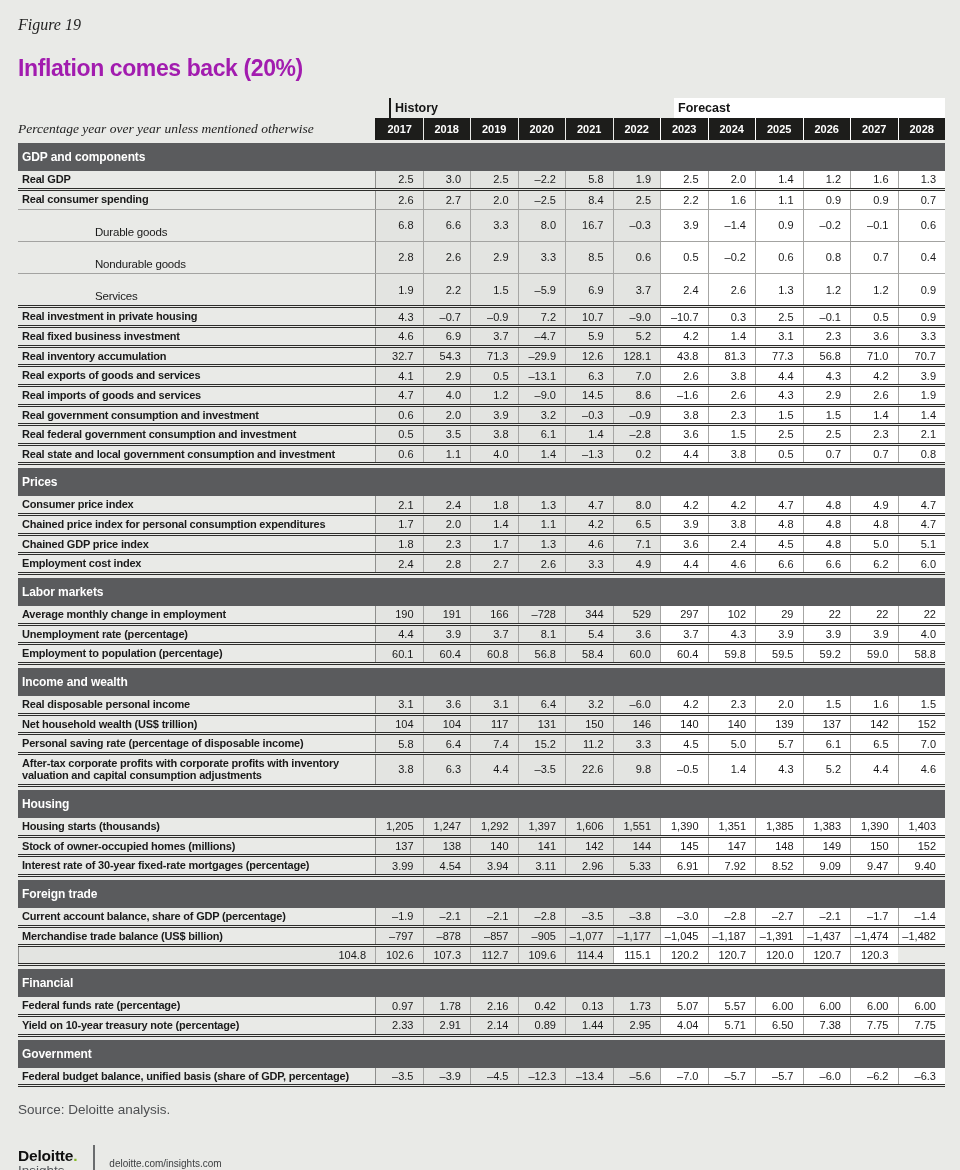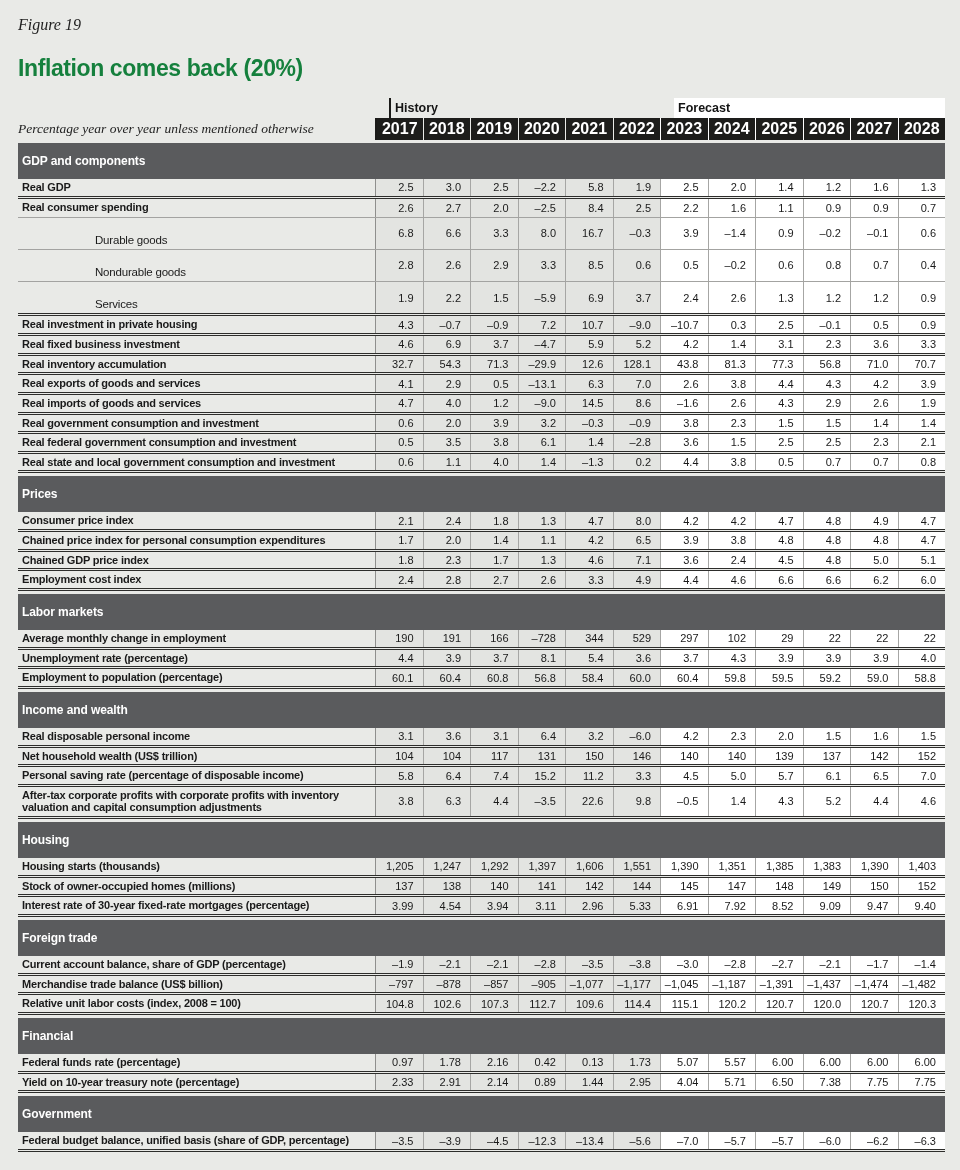--- a/index.html
+++ b/index.html
@@ -12,51 +12,51 @@
   }
   .page { padding:12px 15px 0 18px; height:1170px; }
 
   .figure-label {
     font-family:"Liberation Serif", serif;
     font-style:italic; font-size:16px; color:#1f1f1f;
     margin-top:4px;
   }
   .page-title {
     font-size:23px; font-weight:bold; letter-spacing:-0.4px;
-    color:#15803d; margin:21px 0 16px;
+    color:#a21caf; margin:21px 0 16px;
   }
 
   
   .tbl { width:927px; }
   .grid { display:grid; grid-template-columns:357px repeat(12, 1fr); }
 
   
   .head { grid-template-rows:20px 22px; }
   .subtitle-cell {
     grid-row:1 / 3; grid-column:1;
     display:flex; align-items:flex-end;
     font-family:"Liberation Serif", serif; font-style:italic;
     font-size:13.5px; color:#222; padding:0 12px 3px 0;
   }
   .band { grid-row:1; display:flex; align-items:center;
     font-weight:bold; font-size:12.5px; color:#141414; padding-left:4px;margin-left:14px; }
   .band-history { grid-column:2 / 8; border-left:2px solid #1b1b19; }
   .band-forecast { grid-column:8 / 14; background:#ffffff; }
   .year-cell {
     grid-row:2; background:#1d1d1b; color:#fff;
-    font-weight:bold; font-size:16px;
+    font-weight:bold; font-size:11px;
     display:flex; align-items:center; justify-content:center;
     border-left:1.5px solid #e9eae7;
   }
   .year-cell.first { border-left:2px solid #1b1b19; }
   .year-cell.fcst { border-left:1.5px solid #ffffff; }
 
   
   .sec-bar {
-    height:36px; margin-top:3px; background:#5a5b5d;
+    height:28px; margin-top:3px; background:#5a5b5d;
     color:#fff; font-weight:bold; font-size:12px;
     display:flex; align-items:center; padding-left:4px;
     letter-spacing:-0.1px;
   }
 
   
   .row { min-height:19px; align-items:stretch; }
   .row.sep-heavy { border-bottom:3px double #2d2d2b; }
   .row.sep-thin  { border-bottom:1px solid #a3a3a1; }
   .row-label {
@@ -551,21 +551,20 @@
           <div class="val">–1,077</div>
           <div class="val">–1,177</div>
           <div class="val fcst">–1,045</div>
           <div class="val fcst">–1,187</div>
           <div class="val fcst">–1,391</div>
           <div class="val fcst">–1,437</div>
           <div class="val fcst">–1,474</div>
           <div class="val fcst">–1,482</div>
         </div>
         <div class="grid row sep-heavy">
-          <div class="row-label">Relative unit labor costs (index, 2008 = 100)</div>
           <div class="val first">104.8</div>
           <div class="val">102.6</div>
           <div class="val">107.3</div>
           <div class="val">112.7</div>
           <div class="val">109.6</div>
           <div class="val">114.4</div>
           <div class="val fcst">115.1</div>
           <div class="val fcst">120.2</div>
           <div class="val fcst">120.7</div>
           <div class="val fcst">120.0</div>

